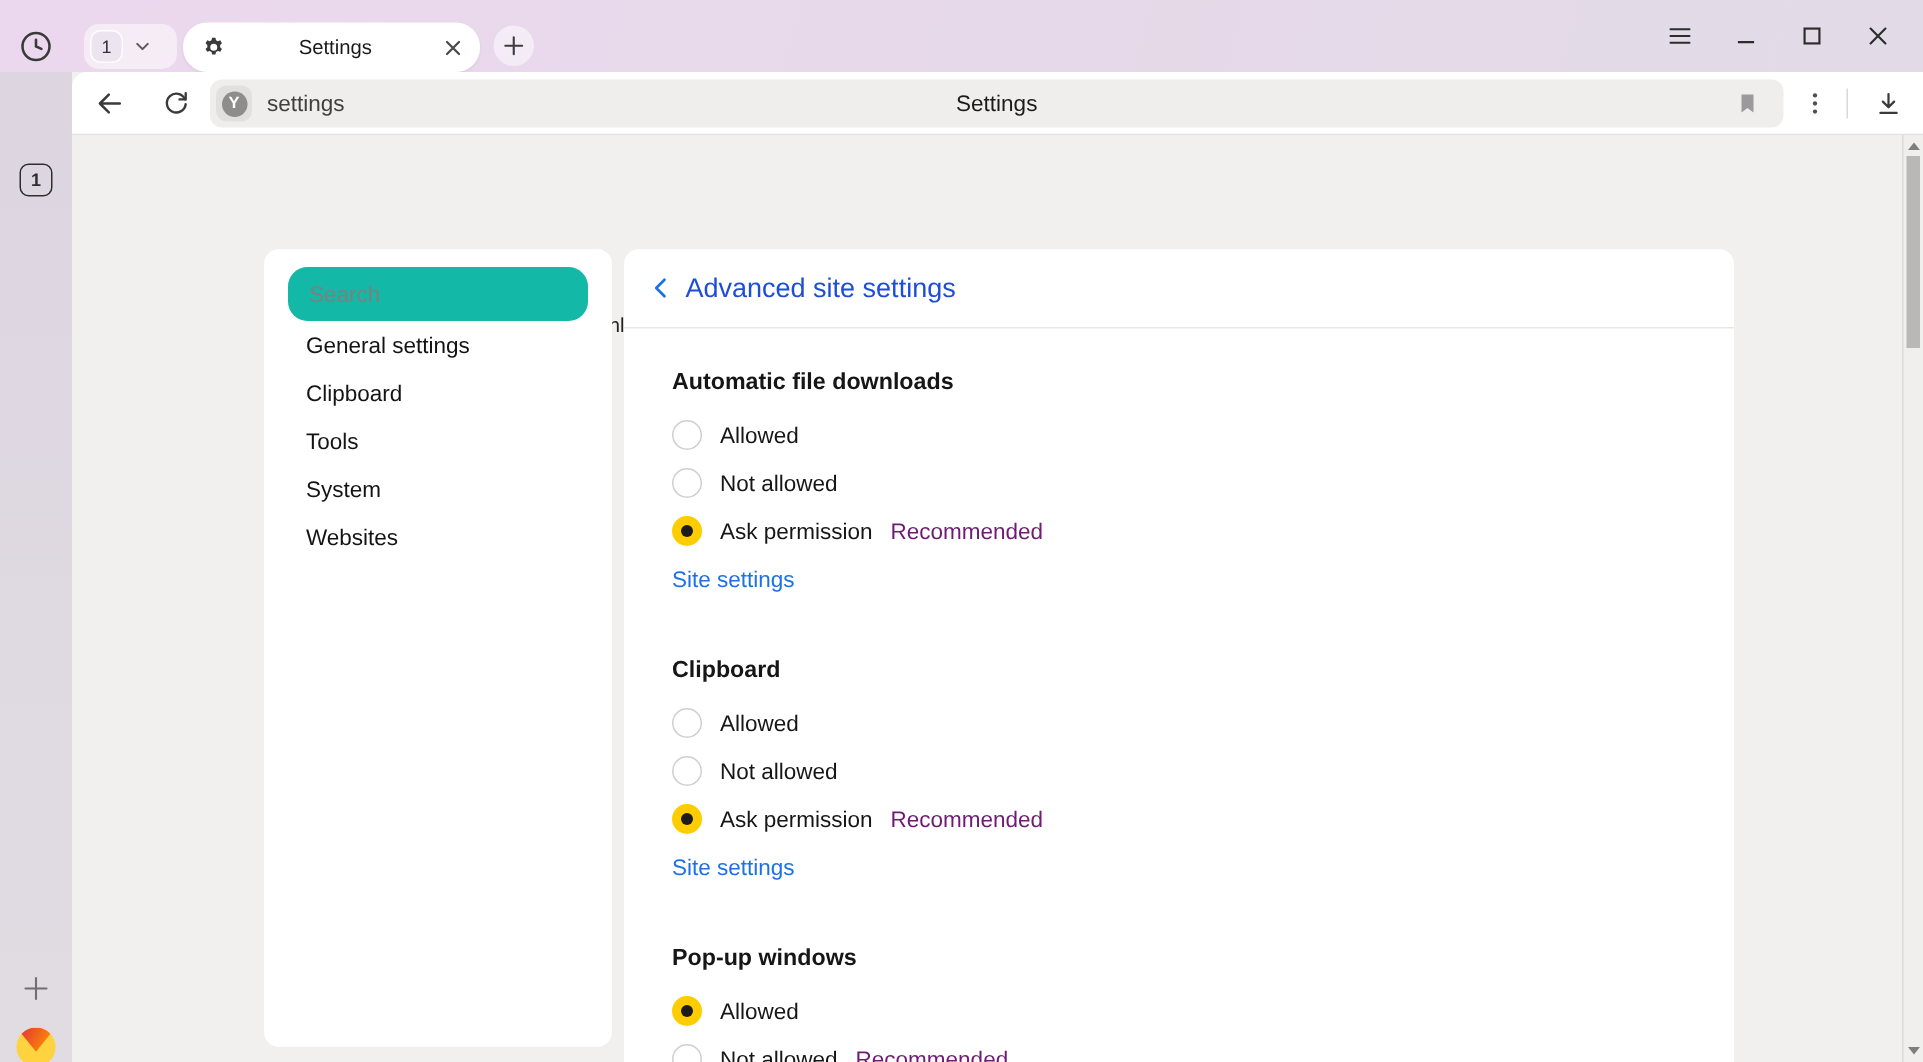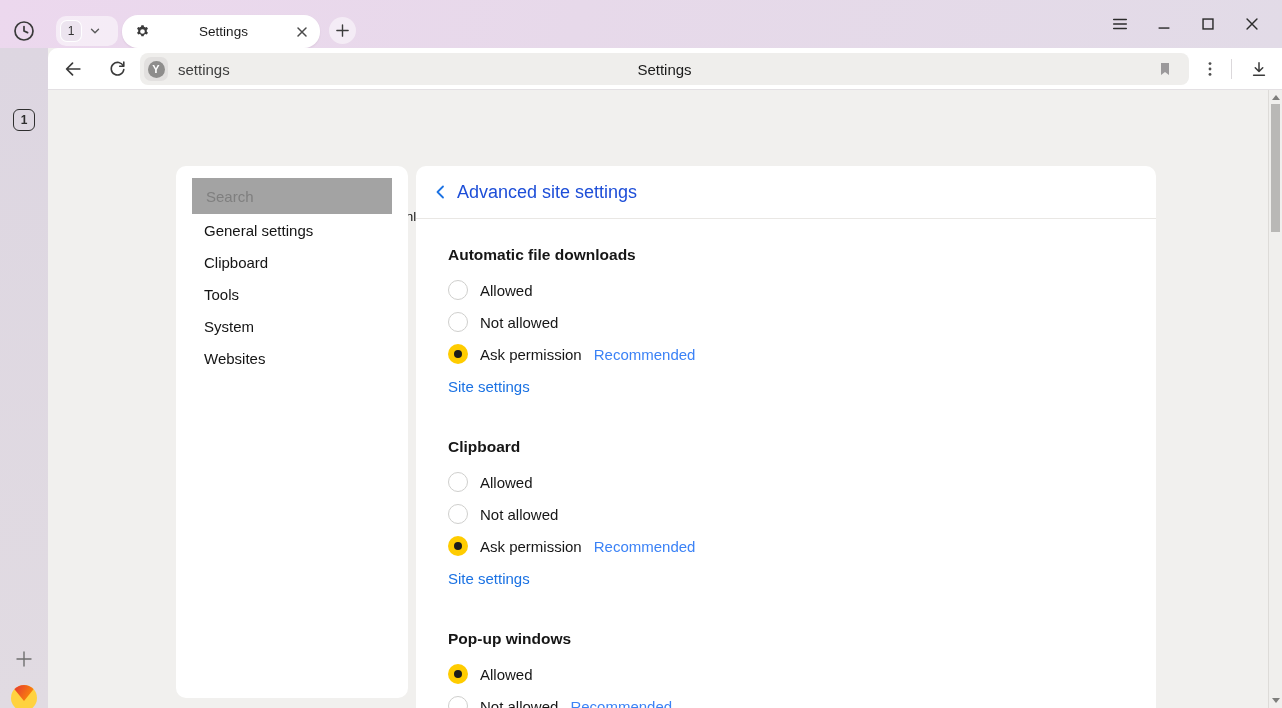--- a/index.html
+++ b/index.html
@@ -61,39 +61,39 @@
     border-left:4px solid transparent; border-right:4px solid transparent; border-bottom:5px solid #7e7e7c; }
   .scroll-down { position:absolute; bottom:5px; left:3px; width:0; height:0;
     border-left:4px solid transparent; border-right:4px solid transparent; border-top:5px solid #7e7e7c; }
   .scroll-thumb { position:absolute; top:14px; left:2px; width:9px; height:128px; background:#b9b8b6; }
 
   .page-nav { position:absolute; left:0; right:0; top:113px; display:flex; justify-content:center; gap:10px; }
   .nav-item { font-size:13.5px; color:#222; padding:6px 11px; border-radius:15px; cursor:default; white-space:nowrap; }
   .nav-active { background:#e7e5e2; }
 
   .sidebar-card { position:absolute; left:128px; top:76px; width:232px; height:532px; background:#fff; border-radius:10px; }
-  .search-box { margin:12px 16px 0; height:36px; background:#a3a3a3; border-radius:0; display:flex; align-items:center; }
+  .search-box { margin:12px 16px 0; height:36px; background:#14b8a6; border-radius:13px; display:flex; align-items:center; }
   .search-box input { border:none; outline:none; background:transparent; width:100%; padding:0 14px;
     font-size:15px; color:#333; font-family:"Liberation Sans",sans-serif; }
   .search-box input::placeholder { color:#7f7f7f; opacity:1; }
   .sidebar-menu { }
   .menu-item { height:32px; display:flex; align-items:center; padding-left:28px; font-size:15px; color:#141414; cursor:default; }
 
   .main-card { position:absolute; left:368px; top:76px; width:740px; height:700px; background:#fff; border-radius:10px; }
   .main-header { height:53px; display:flex; align-items:center; padding-left:17px; border-bottom:1px solid #e9e7e4; }
   .main-title { font-size:18px; margin-left:8px; }
   .main-body { padding:26px 32px 0; }
   .settings-section + .settings-section { margin-top:40px; }
   .section-title { font-size:15.5px; line-height:19px; font-weight:bold; color:#161616; margin-bottom:10px; }
   .radio-row { height:32px; display:flex; align-items:center; }
   .radio { width:20px; height:20px; border-radius:50%; background:#fff; border:1.5px solid #cfcfcd; position:relative; flex:0 0 auto; }
   .radio.selected { border:none; width:20px; height:20px; }
   .radio.selected::after { content:""; position:absolute; left:6px; top:6px; width:8px; height:8px; border-radius:50%; background:#1c1c1c; }
   .radio-label { margin-left:12px; font-size:15px; color:#161616; }
-  .radio-note { margin-left:12px; font-size:15px; color:#3b82f6; }
+  .radio-note { margin-left:12px; font-size:15px; color:#701a75; }
   .site-link { display:block; margin-top:6px; font-size:15px; line-height:21px; text-decoration:none; cursor:pointer; }
 
   .icon { display:block; }
 </style>
 </head>
 <body>
 
 <div class="window">
 
   <div class="titlebar">

